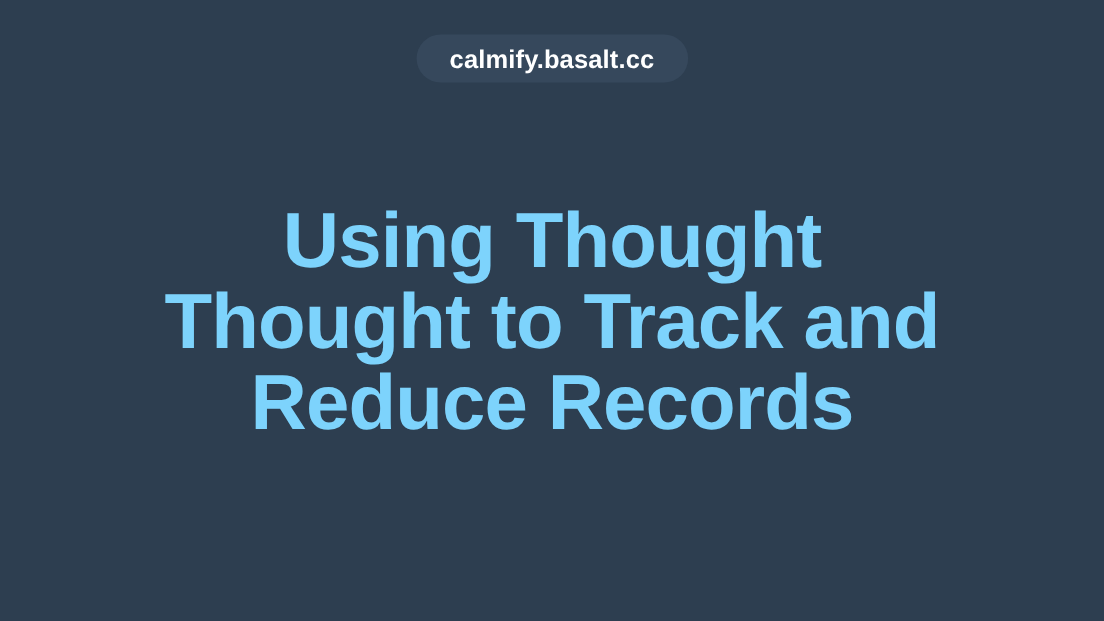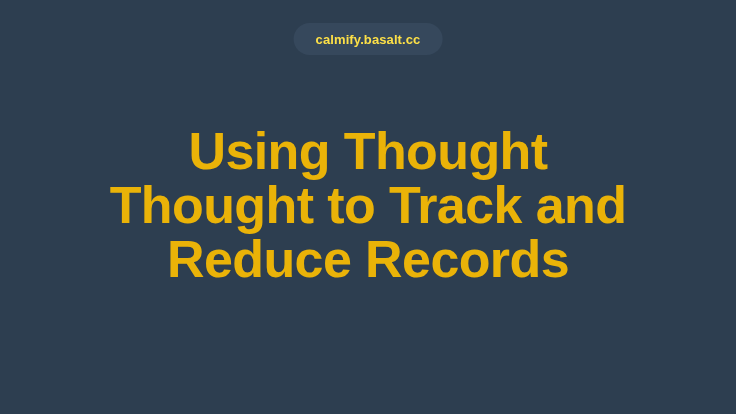--- a/index.html
+++ b/index.html
@@ -36,44 +36,44 @@
     display: flex;
     align-items: center;
     justify-content: center;
     border-radius: 16px;
     background: #36485c;
     white-space: nowrap;
   }
 
   .domain-badge-label {
     font-family: "Liberation Sans", sans-serif;
-    font-size: 13px;
+    font-size: 17px;
     font-weight: bold;
     letter-spacing: 0.1px;
-    color: #fde047;
+    color: #ffffff;
     line-height: 1;
   }
 
   .title-wrap {
     position: absolute;
     top: 124px;
     left: 50%;
     transform: translateX(-50%);
     width: 600px;
     text-align: center;
   }
 
   .title {
-    margin: 0;
+    margin: 10px;
     font-family: "Liberation Sans", sans-serif;
     font-size: 52px;
     font-weight: bold;
     line-height: 54px;
     letter-spacing: -0.6px;
-    color: #eab308;
+    color: #7dd3fc;
     text-align: center;
   }
 
   .title-line {
     display: block;
   }
 </style>
 </head>
 <body>
 

